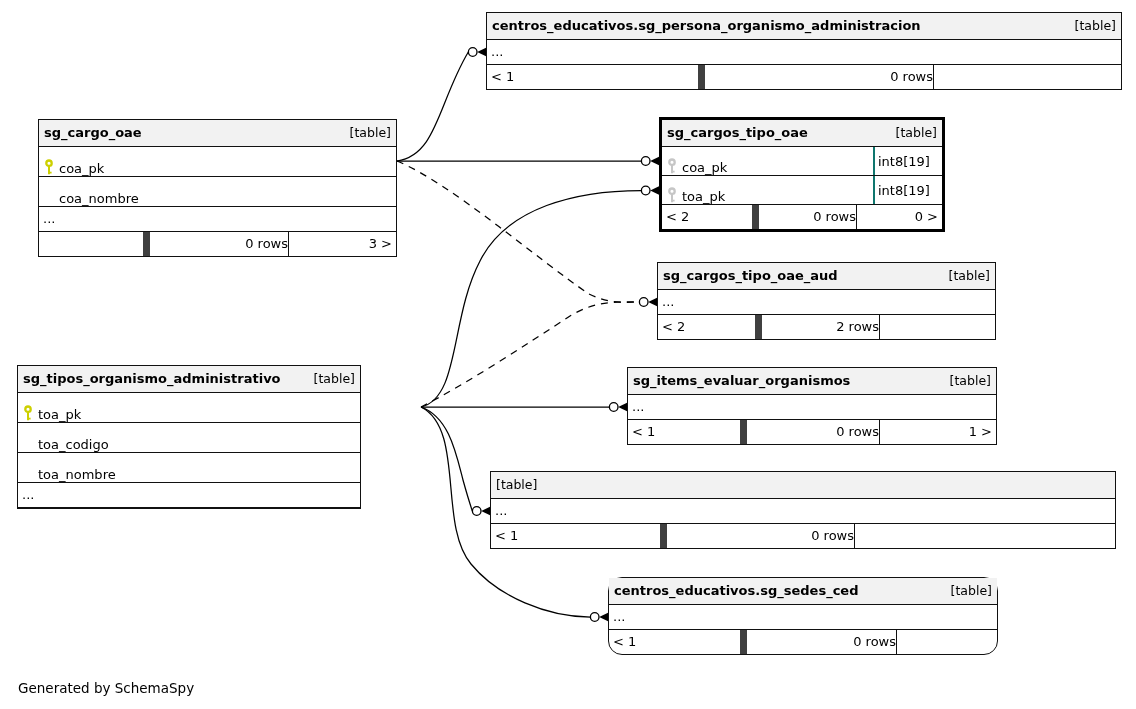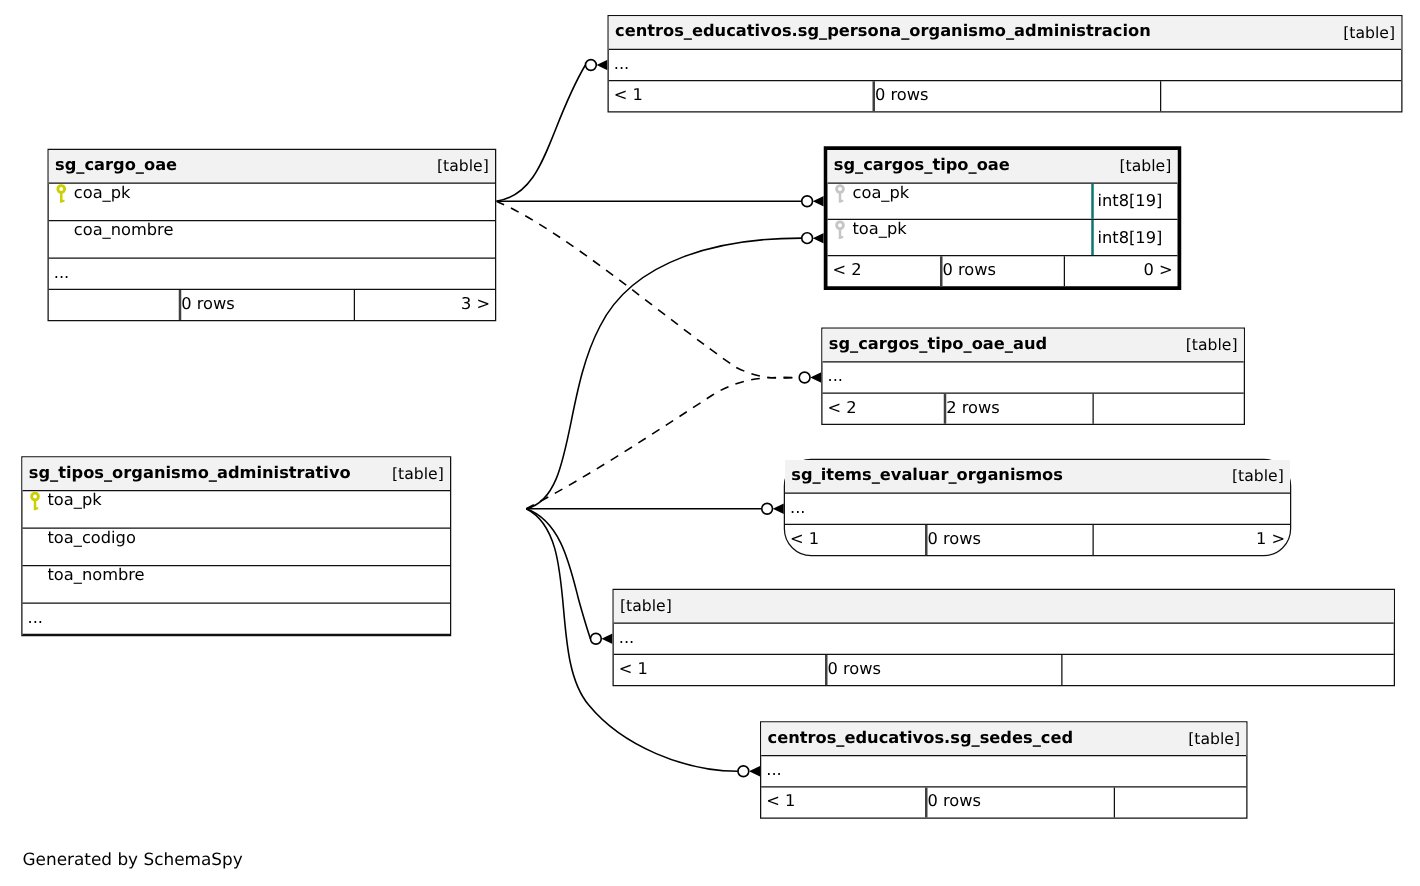--- a/index.html
+++ b/index.html
@@ -14,52 +14,52 @@
     box-sizing:border-box;font-size:13px;
   }
   .tbl.emph{border:3px solid #000;}
   .tbl-header{
     height:26px;line-height:26px;background:#f2f2f2;border-bottom:1px solid #111;
     display:flex;justify-content:space-between;align-items:center;padding:0 5px;
   }
   .tbl-title{font-weight:bold;white-space:nowrap;}
   .tbl-tag{font-weight:normal;font-size:12.5px;white-space:nowrap;}
   .tbl-row{
-    height:29px;border-bottom:1px solid #111;display:flex;align-items:flex-start;
+    height:29px;border-bottom:1px solid #111;display:flex;align-items:flex-end;
   }
   .emph .tbl-row{height:28px;}
   .key-slot{width:20px;display:inline-flex;justify-content:center;align-items:center;flex:none;}
   .col-name{white-space:nowrap;}
   .col-type{
     flex:none;margin-left:auto;border-left:2px solid #0f766e;align-self:stretch;
     display:flex;align-items:center;padding-left:3px;width:64px;white-space:nowrap;
   }
   .tbl-ellipsis{height:24px;line-height:24px;border-bottom:1px solid #111;padding-left:4px;}
   .tbl-footer{height:24px;display:flex;align-items:stretch;line-height:24px;}
   .f-l{flex:none;padding-left:4px;white-space:nowrap;}
-  .f-c{flex:none;text-align:left;border-left:2px solid #404040;border-right:1px solid #111;white-space:nowrap;}
+  .f-c{flex:none;text-align:right;border-left:7px solid #404040;border-right:1px solid #111;white-space:nowrap;}
   .f-r{flex:1;text-align:right;padding-right:4px;white-space:nowrap;}
   
   #t0 .f-l{width:207px} #t0 .f-c{width:228px}
   #t1 .f-l{width:100px} #t1 .f-c{width:138px}
   #t2 .f-l{width:86px}  #t2 .f-c{width:97px}
   #t3 .f-l{width:93px}  #t3 .f-c{width:117px}
   #t4 .f-l{width:112px} #t4 .f-c{width:155px}
   #t5 .f-l{width:108px} #t5 .f-c{width:132px}
   #t6 .f-l{width:165px} #t6 .f-c{width:187px}
   #t7 .f-l{width:127px} #t7 .f-c{width:149px}
   
   #t0{left:486px;top:12px;width:636px;}
   #t1{left:38px;top:119px;width:359px;}
   #t2{left:659px;top:117px;width:286px;}
   #t3{left:657px;top:262px;width:339px;}
   #t4{left:17px;top:365px;width:344px;}
-  #t5{left:627px;top:367px;width:406px;border-radius:22px;}
+  #t5{left:627px;top:367px;width:370px;}
   #t6{left:490px;top:471px;width:626px;}
-  #t7{left:608px;top:577px;width:390px;}
+  #t7{left:608px;top:577px;width:390px;border-radius:14px;}
   .gen-note{position:absolute;left:18px;top:680px;font-size:13.5px;z-index:2;}
 </style>
 </head>
 <body>
 
 <svg id="wires" width="1136" height="709" viewBox="0 0 1136 709">
   <g fill="none" stroke="#000" stroke-width="1.25">
     <path d="M397,161 C437,155 438,103 468.3,52"></path>
     <path d="M397,161 L641.3,161"></path>
     <path stroke-dasharray="7 6" d="M397,161 C452,184 537,259 589,294 C611,305 627,302 639.3,302"></path>

